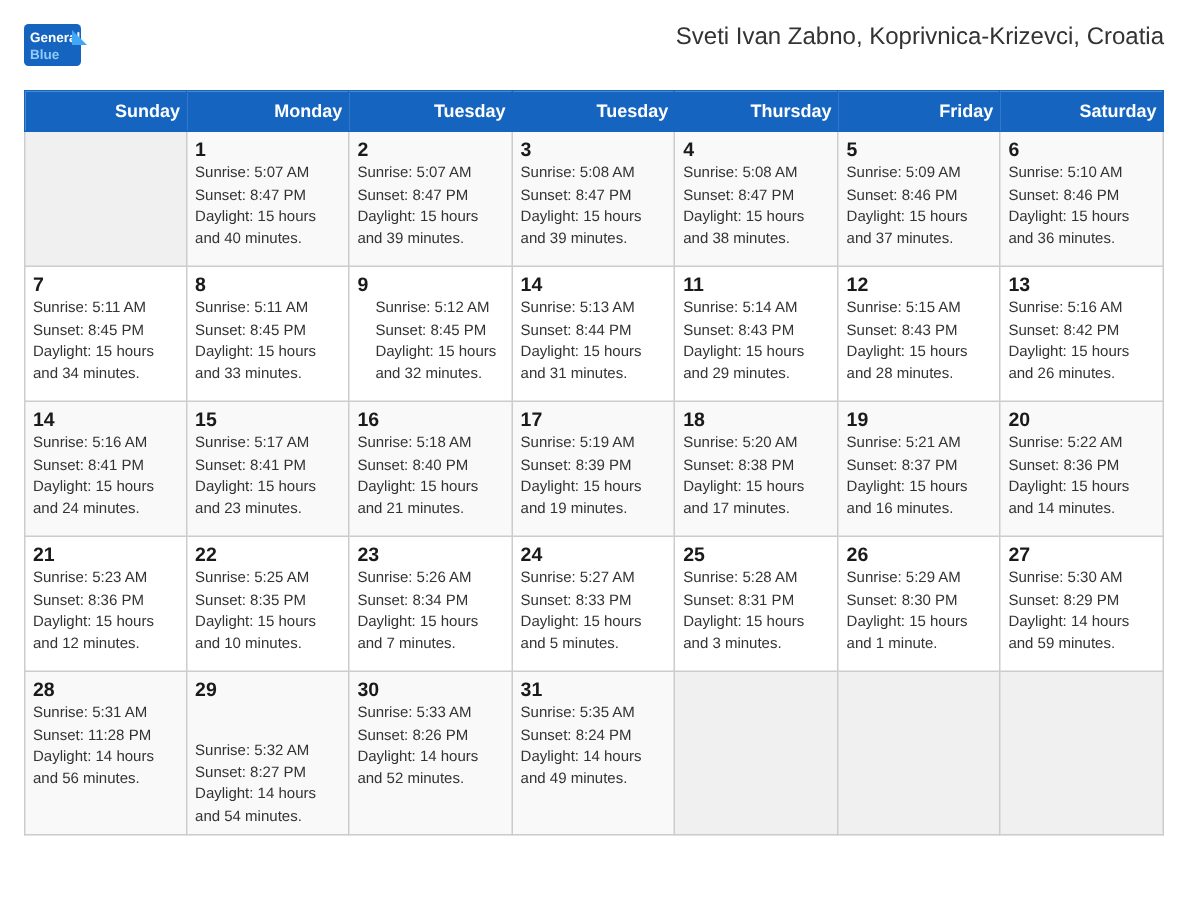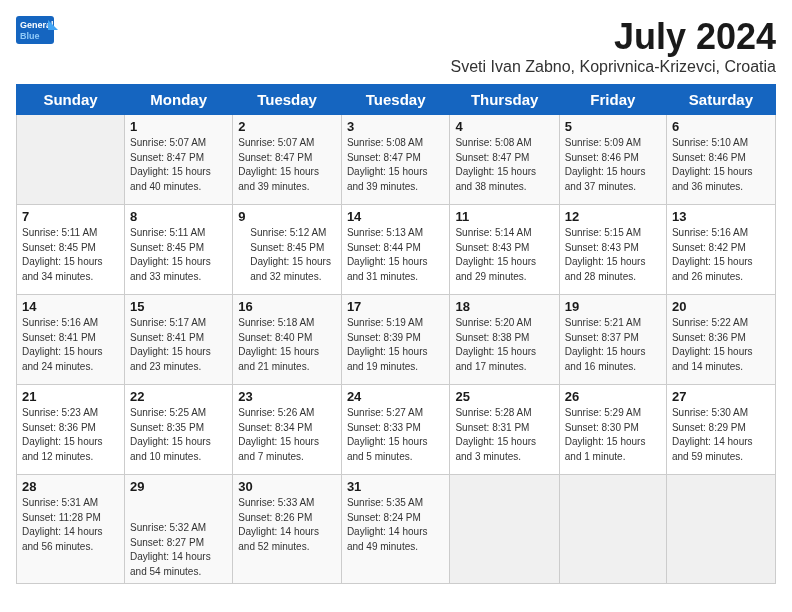--- a/index.html
+++ b/index.html
@@ -35,22 +35,22 @@
     }
     table {
       width: 100%;
       border-collapse: collapse;
       font-size: 11px;
     }
     thead tr th {
       background-color: #1565c0;
       color: #fff;
       padding: 6px 4px;
-      text-align: center;
-      font-size: 15px;
+      text-align: right;
+      font-size: 12px;
       font-weight: bold;
       border: 1px solid #1565c0;
     }
     tbody tr td {
       border: 1px solid #ccc;
       vertical-align: top;
       padding: 4px 5px;
       width: 113px;
       min-height: 80px;
       height: 90px;
@@ -85,21 +85,20 @@
     <div style="display:flex;align-items:center;gap:4px;">
       <svg width="42" height="36" viewBox="0 0 42 36">
         <rect x="0" y="0" width="38" height="28" rx="3" fill="#1565c0"></rect>
         <text x="4" y="12" font-size="9" fill="white" font-family="Arial" font-weight="bold">General</text>
         <text x="4" y="23" font-size="9" fill="#90caf9" font-family="Arial" font-weight="bold">Blue</text>
         <polygon points="32,4 42,14 32,14" fill="#42a5f5"></polygon>
       </svg>
     </div>
   </div>
   <div class="title-area">
-    <div class="month-title">July 2024</div>
     <div class="location-title">Sveti Ivan Zabno, Koprivnica-Krizevci, Croatia</div>
   </div>
 </div>
 
 <table>
   <thead>
     <tr>
     <th>Sunday</th>
         <th>Monday</th>
         <th>Tuesday</th>

